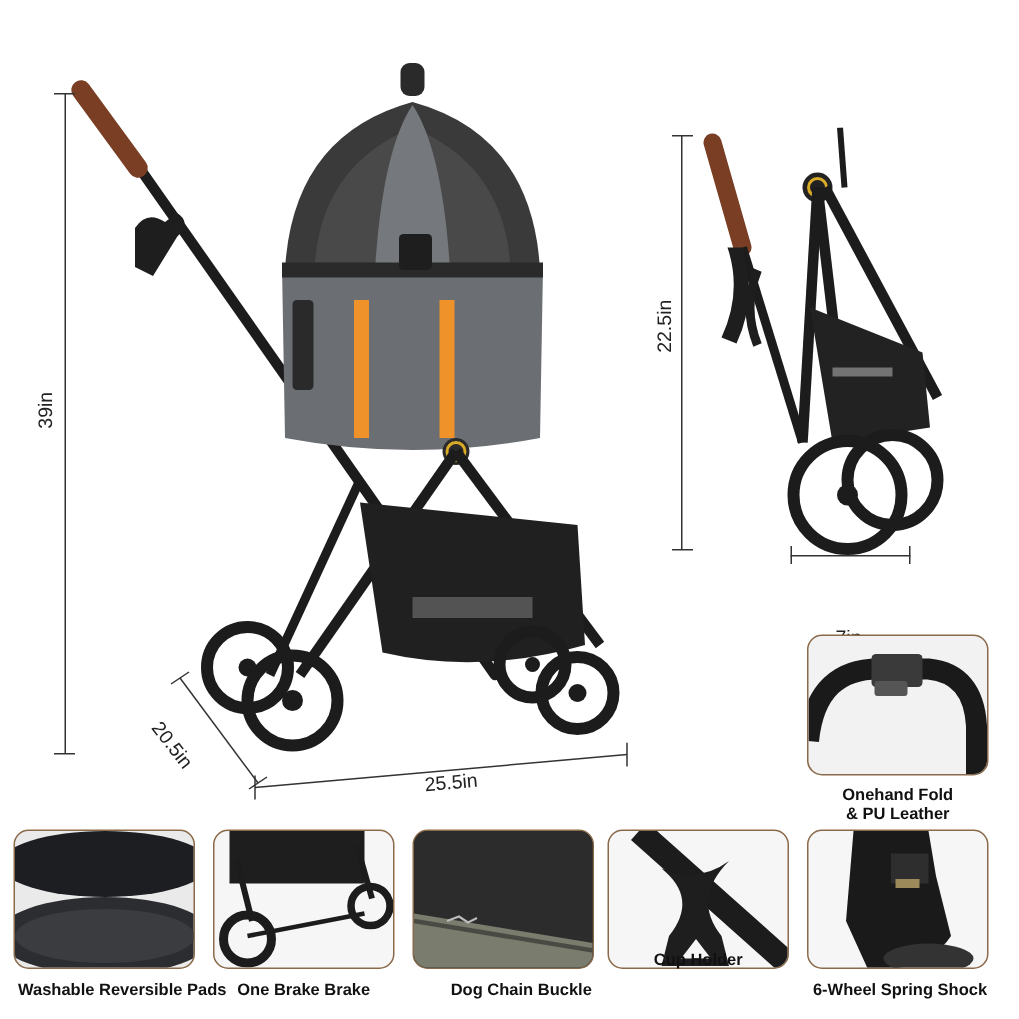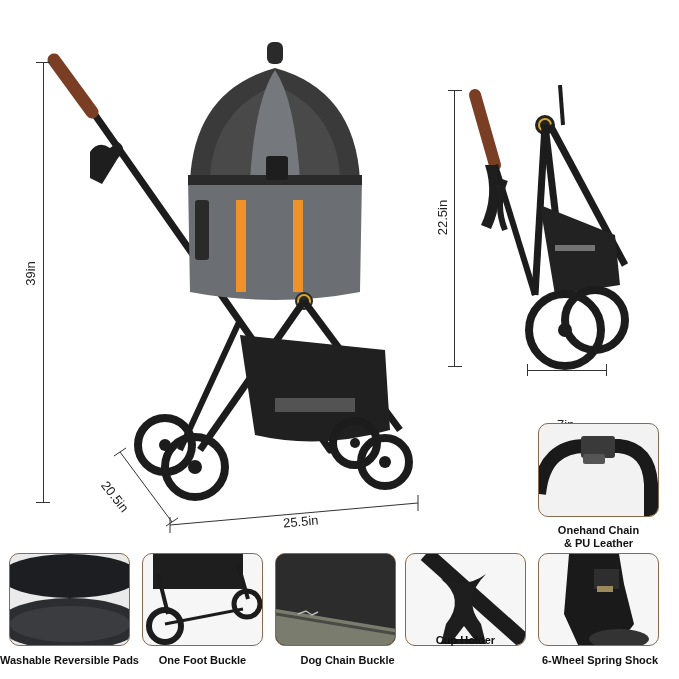--- a/index.html
+++ b/index.html
@@ -135,44 +135,44 @@
 <div class="dim-label" style="left:557px; top:377px;margin-top:40px;">7in</div>
 
 <div class="thumb" style="left:538px; top:423px; width:121px; height:94px; background:#f2f2f2;">
   <svg width="121" height="94" viewBox="0 0 121 94">
     <path d="M0 70 Q5 20 50 22 L80 22 Q110 25 112 60 L112 94" stroke="#1a1a1a" stroke-width="14" fill="none"></path>
     <rect x="42" y="12" width="34" height="22" rx="3" fill="#3a3a3a"></rect>
     <rect x="44" y="30" width="22" height="10" rx="2" fill="#555"></rect>
   </svg>
 </div>
 <div class="thumb-label" style="left:538px; top:524px; width:121px;">
-  <div>Onehand Chain</div>
+  <div>Onehand Fold</div>
   <div>&amp; PU Leather</div>
 </div>
 
 <div class="thumb" style="left:9px; top:553px; width:121px; height:93px; background:#eaeaea;">
   <svg width="121" height="93">
     <ellipse cx="60" cy="22" rx="70" ry="22" fill="#1c1e22"></ellipse>
     <ellipse cx="60" cy="70" rx="72" ry="26" fill="#2b2d30"></ellipse>
     <ellipse cx="60" cy="70" rx="60" ry="18" fill="#3a3c3f"></ellipse>
   </svg>
 </div>
-<div class="thumb-label" style="left:0px; top:654px; width:139px;">Washable Reversible Pads</div>
+<div class="thumb-label" style="left:12px; top:654px; width:139px;">Washable Reversible Pads</div>
 
 <div class="thumb" style="left:142px; top:553px; width:121px; height:93px; background:#f6f6f6;">
   <svg width="121" height="93">
     <rect x="10" y="0" width="90" height="35" fill="#1e1e1e"></rect>
     <line x1="15" y1="20" x2="25" y2="60" stroke="#1c1c1c" stroke-width="4"></line>
     <line x1="95" y1="10" x2="105" y2="45" stroke="#1c1c1c" stroke-width="4"></line>
     <line x1="22" y1="70" x2="100" y2="55" stroke="#1c1c1c" stroke-width="3"></line>
     <circle cx="22" cy="72" r="16" fill="none" stroke="#1c1c1c" stroke-width="6"></circle>
     <circle cx="104" cy="50" r="13" fill="none" stroke="#1c1c1c" stroke-width="5"></circle>
   </svg>
 </div>
-<div class="thumb-label" style="left:138px; top:654px; width:129px;">One Foot Buckle</div>
+<div class="thumb-label" style="left:138px; top:654px; width:129px;">One Brake Brake</div>
 
 <div class="thumb" style="left:275px; top:553px; width:121px; height:93px; background:#2a2a2a;">
   <svg width="121" height="93">
     <rect x="0" y="0" width="121" height="93" fill="#2c2c2c"></rect>
     <path d="M0 55 L121 75 L121 93 L0 93 Z" fill="#7a7c6e"></path>
     <path d="M0 60 L121 80" stroke="#4a4a44" stroke-width="3"></path>
     <path d="M22 60 l8 -3 l6 4 l6 -3" stroke="#bbb" stroke-width="1.5" fill="none"></path>
   </svg>
 </div>
 <div class="thumb-label" style="left:283px; top:654px; width:129px;">Dog Chain Buckle</div>

